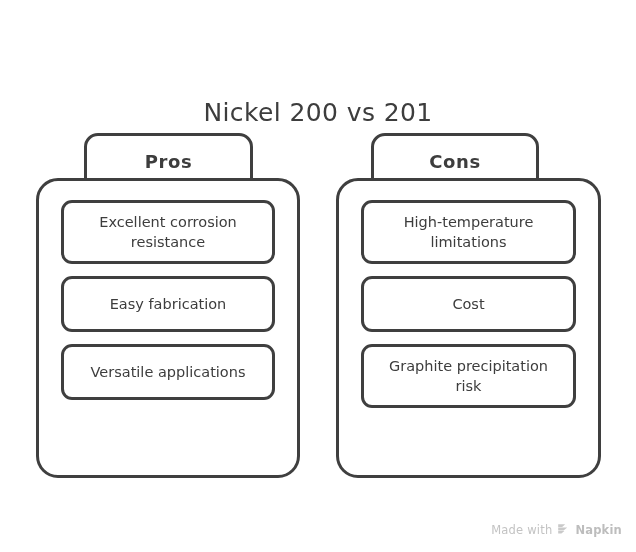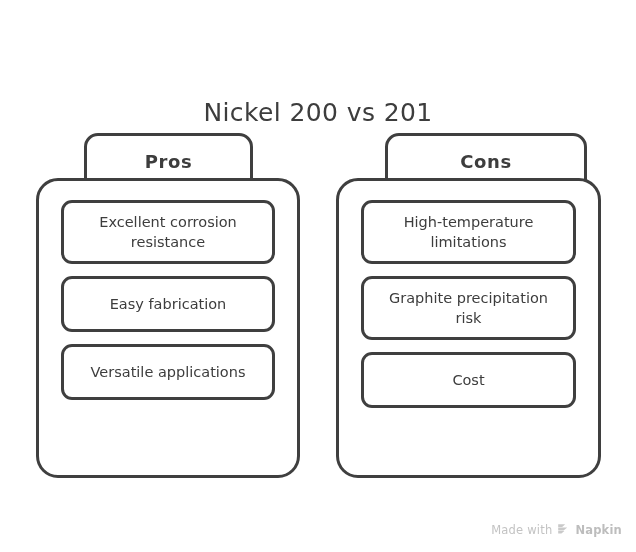--- a/index.html
+++ b/index.html
@@ -50,21 +50,21 @@
     box-sizing: border-box;
     background: #ffffff;
     border: 3px solid #3f3f3f;
     border-radius: 14px 14px 4px 4px;
     display: flex;
     align-items: center;
     justify-content: center;
     z-index: 1;
   }
   #column-pros .tab-header { left: 48px; width: 169px; }
-  #column-cons .tab-header { left: 49px; width: 202px; }
+  #column-cons .tab-header { left: 35px; width: 168px; }
   .tab-header-label {
     font-size: 18px;
     font-weight: 700;
     color: #3d3d3d;
     letter-spacing: 0.6px;
     position: relative;
     top: -1px;
   }
 
   
@@ -165,25 +165,25 @@
     </div>
 
     <div class="body-card">
       <div class="item-list">
 
         <div class="item-card">
           <span class="item-label">High-temperature limitations</span>
         </div>
 
         <div class="item-card">
+          <span class="item-label">Cost</span>
+        </div>
+
+        <div class="item-card">
           <span class="item-label">Graphite precipitation risk</span>
-        </div>
-
-        <div class="item-card">
-          <span class="item-label">Cost</span>
         </div>
 
       </div>
     </div>
   </div>
 
   <div id="watermark">
     <span>Made with</span>
     <span class="wm-logo">
       <svg width="13" height="13" viewBox="0 0 13 13" aria-hidden="true">

